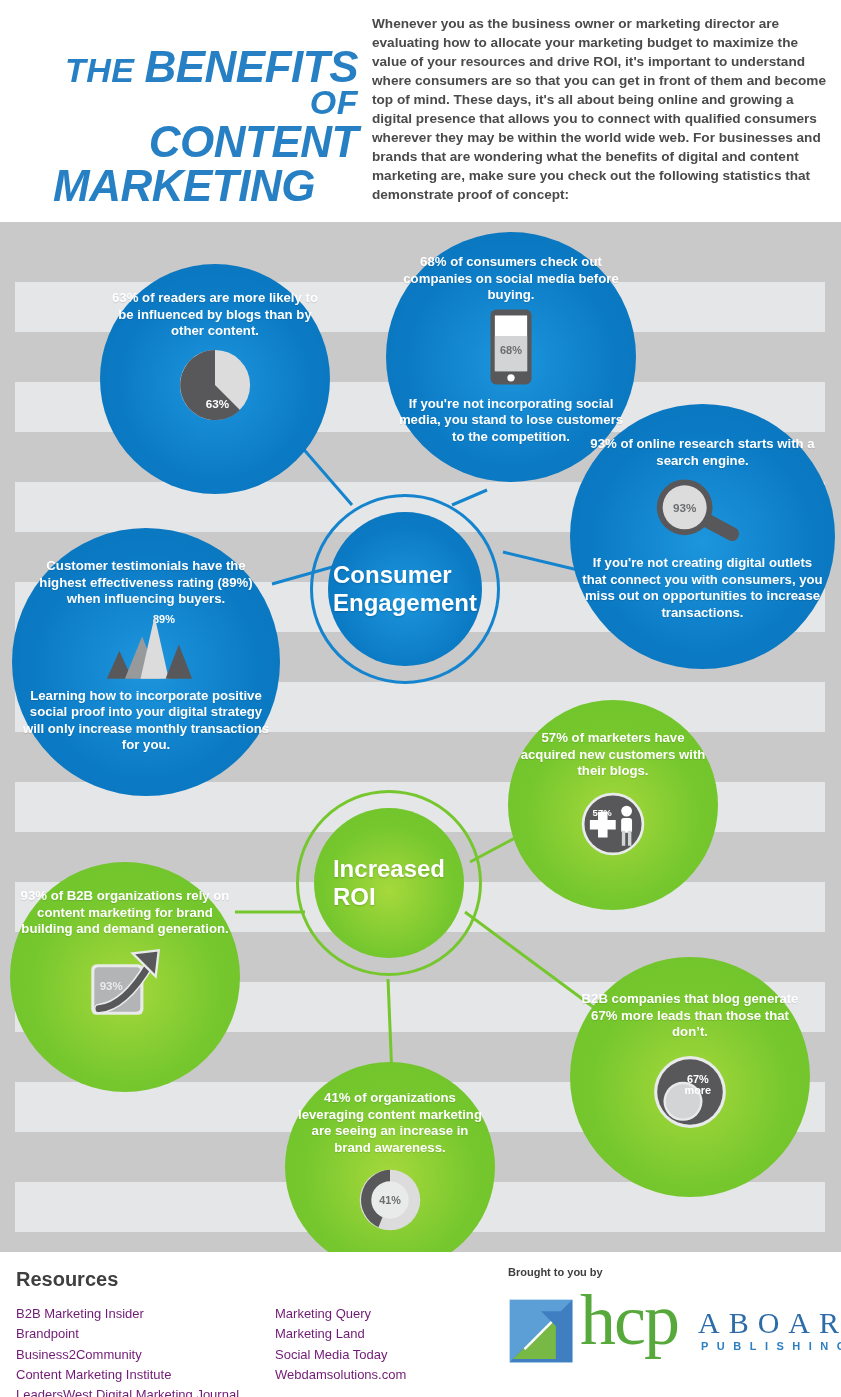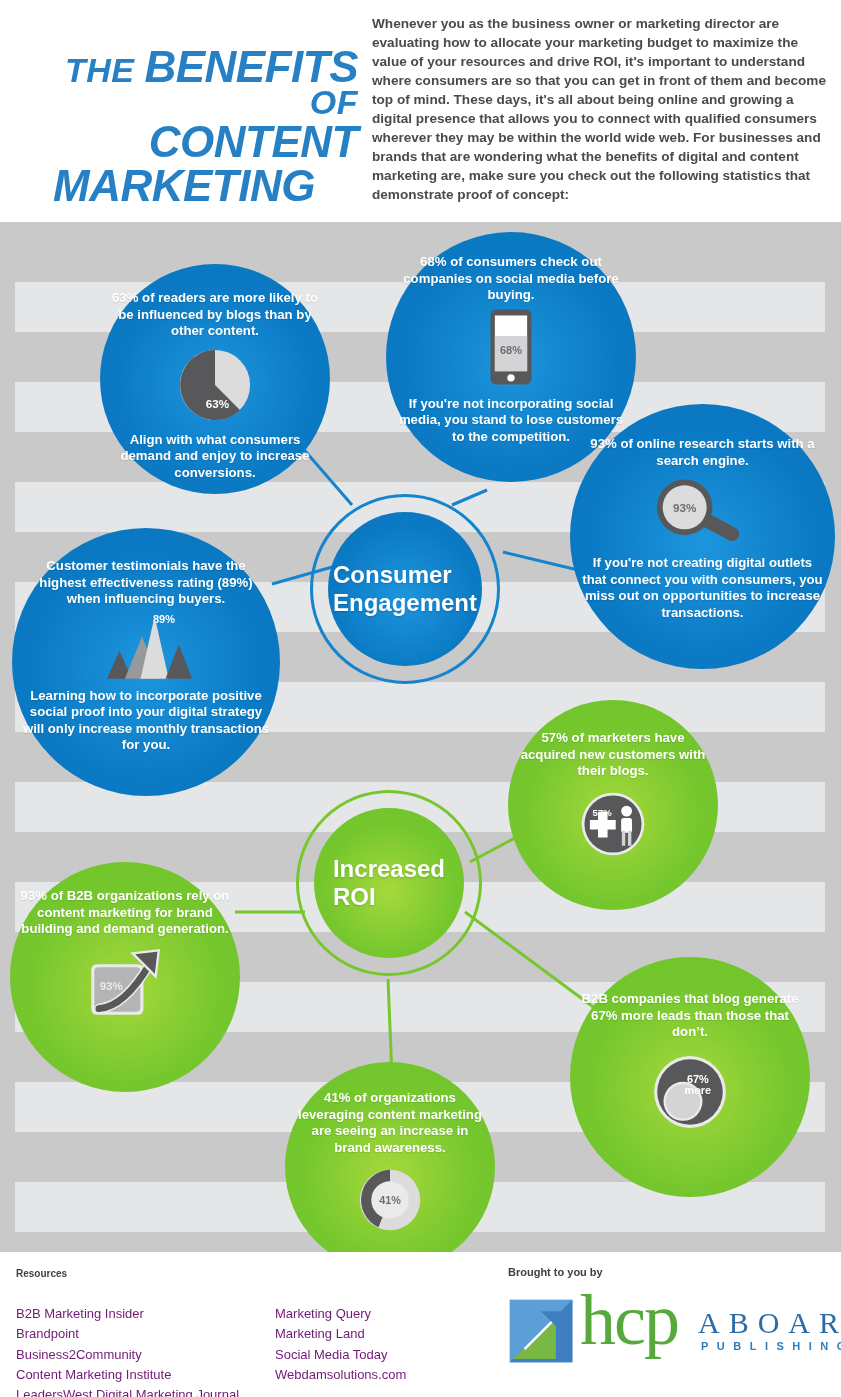--- a/index.html
+++ b/index.html
@@ -68,21 +68,21 @@
   }
   .hub .disc {
     position:absolute; border-radius:50%;
     display:flex; align-items:center; justify-content:center;
     color:#fff; font-size:24px; font-weight:700; line-height:1.15; text-align:left;
     text-shadow:0 1px 2px rgba(0,0,0,.18);
   }
 
   
   #footer { position:absolute; left:0; top:1252px; width:841px; height:145px; background:#fff; }
-  #footer .res-h { position:absolute; left:16px; top:16px; font-size:10px; font-weight:700; color:#3f3f3f; }
+  #footer .res-h { position:absolute; left:16px; top:16px; font-size:20px; font-weight:700; color:#3f3f3f; }
   .res-col { position:absolute; font-size:13px; line-height:1.56; color:#701a75;margin-top:16px; }
   #res-col-1 { left:16px; top:36px; }
   #res-col-2 { left:275px; top:36px; }
 
   #brought { position:absolute; left:508px; top:14px; font-size:11px; font-weight:700; color:#3f3f3f; }
   #logo { position:absolute; left:508px; top:40px; width:320px; height:80px; }
   #logo .hcp { position:absolute; left:72px; top:-8px; font-family:"Liberation Serif", serif; font-size:72px; color:#57a93b; line-height:1; letter-spacing:-2px; }
   #logo .aboard { position:absolute; left:190px; top:14px; font-family:"Liberation Serif", serif; font-size:30px; color:#2d6ca8; letter-spacing:9px; }
   #logo .publishing { position:absolute; left:193px; top:48px; font-size:11px; color:#2d7fc0; letter-spacing:8.5px; font-weight:700; }
 </style>
@@ -134,21 +134,20 @@
     <div class="top txt">
       <b>63%</b><span> of readers are more likely to be influenced by blogs than by other content.</span>
     </div>
     <div class="art" style="margin-top:6px;">
       <svg width="78" height="78" viewBox="0 0 100 100">
         <circle cx="50" cy="50" r="45" fill="#dcdcdc"></circle>
         <path d="M50 50 L50 5 A45 45 0 1 0 82 82 Z" fill="#58585a"></path>
         <text x="53" y="80" font-family="Liberation Sans, sans-serif" font-size="15" font-weight="700" fill="#ffffff" text-anchor="middle">63%</text>
       </svg>
     </div>
-    <div class="bot txt" style="margin-top:4px;">Align with what consumers demand and enjoy to increase conversions.</div>
   </div>
 
   <div class="node blue" style="left:386px; top:10px; width:250px; height:250px; padding-top:22px;">
     <div class="top txt">
       <b>68%</b><span> of consumers check out companies on social media before buying.</span>
     </div>
     <div class="art" style="margin-top:4px;">
       <svg width="44" height="78" viewBox="0 0 60 106">
         <rect x="2" y="2" width="56" height="102" rx="8" fill="#58585a"></rect>
         <rect x="8" y="10" width="44" height="76" fill="#ffffff"></rect>

